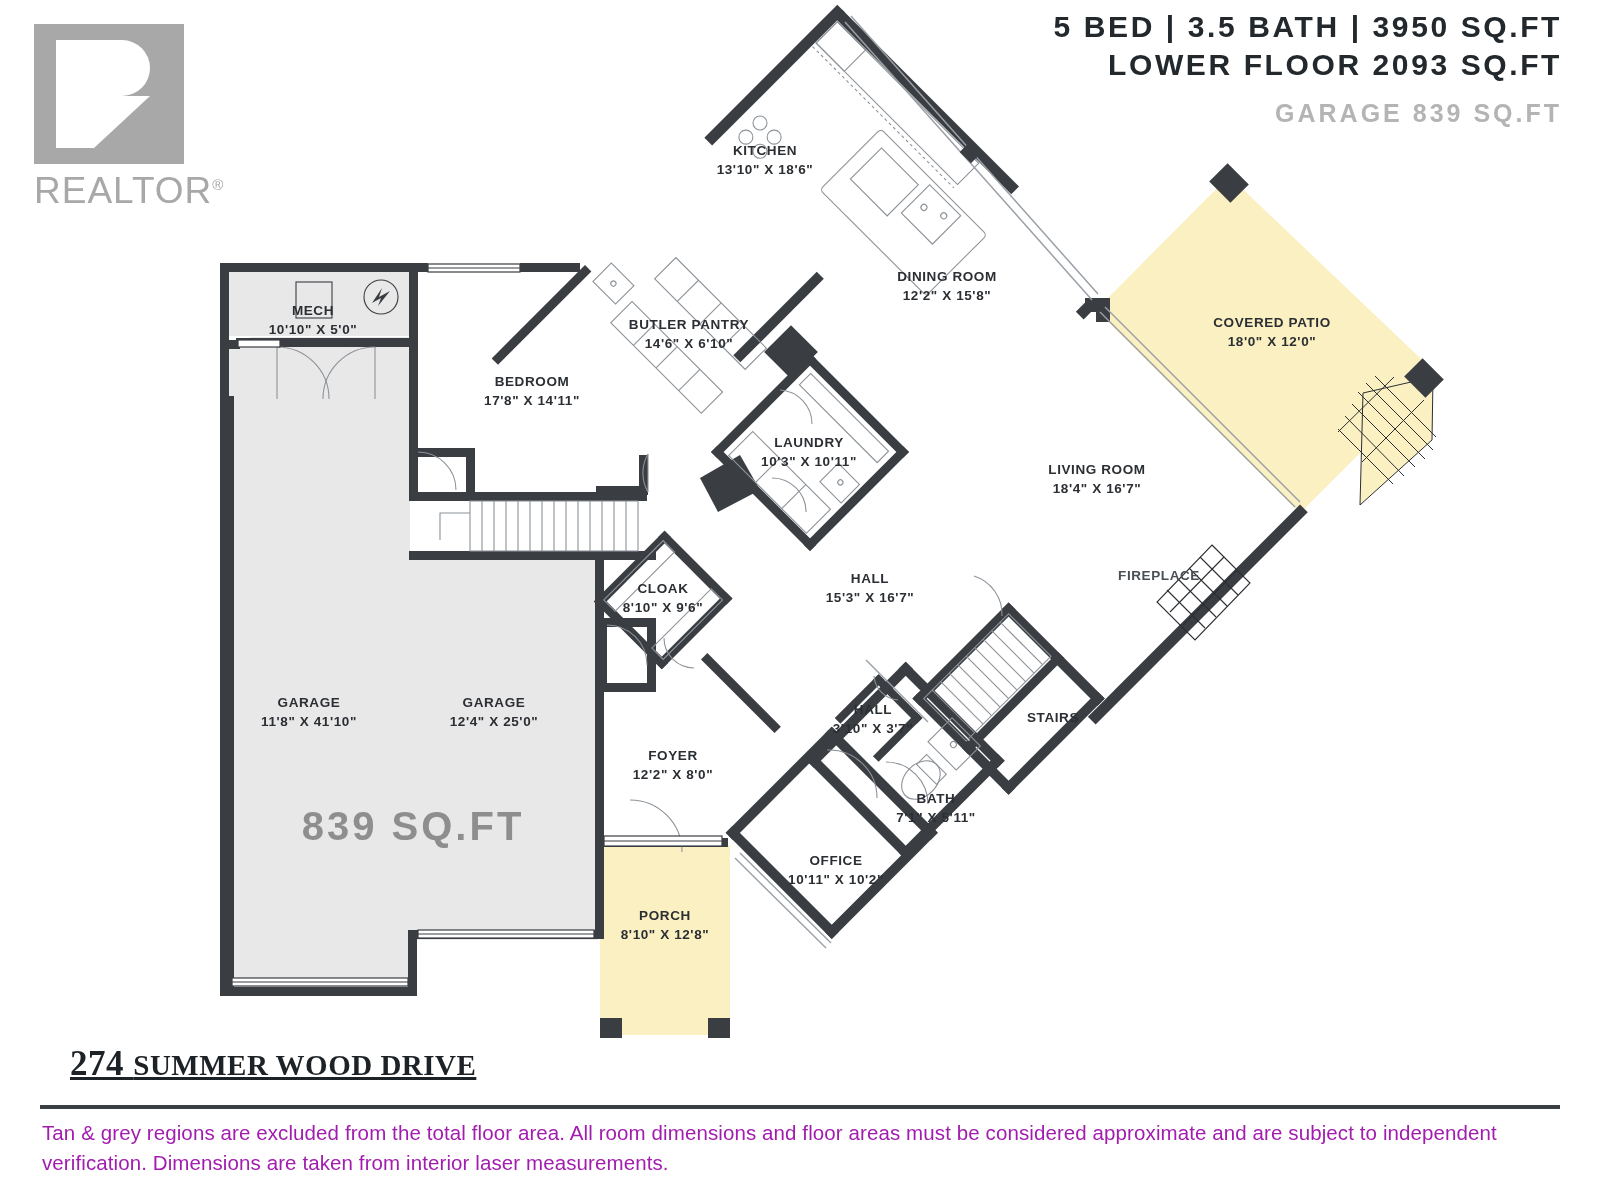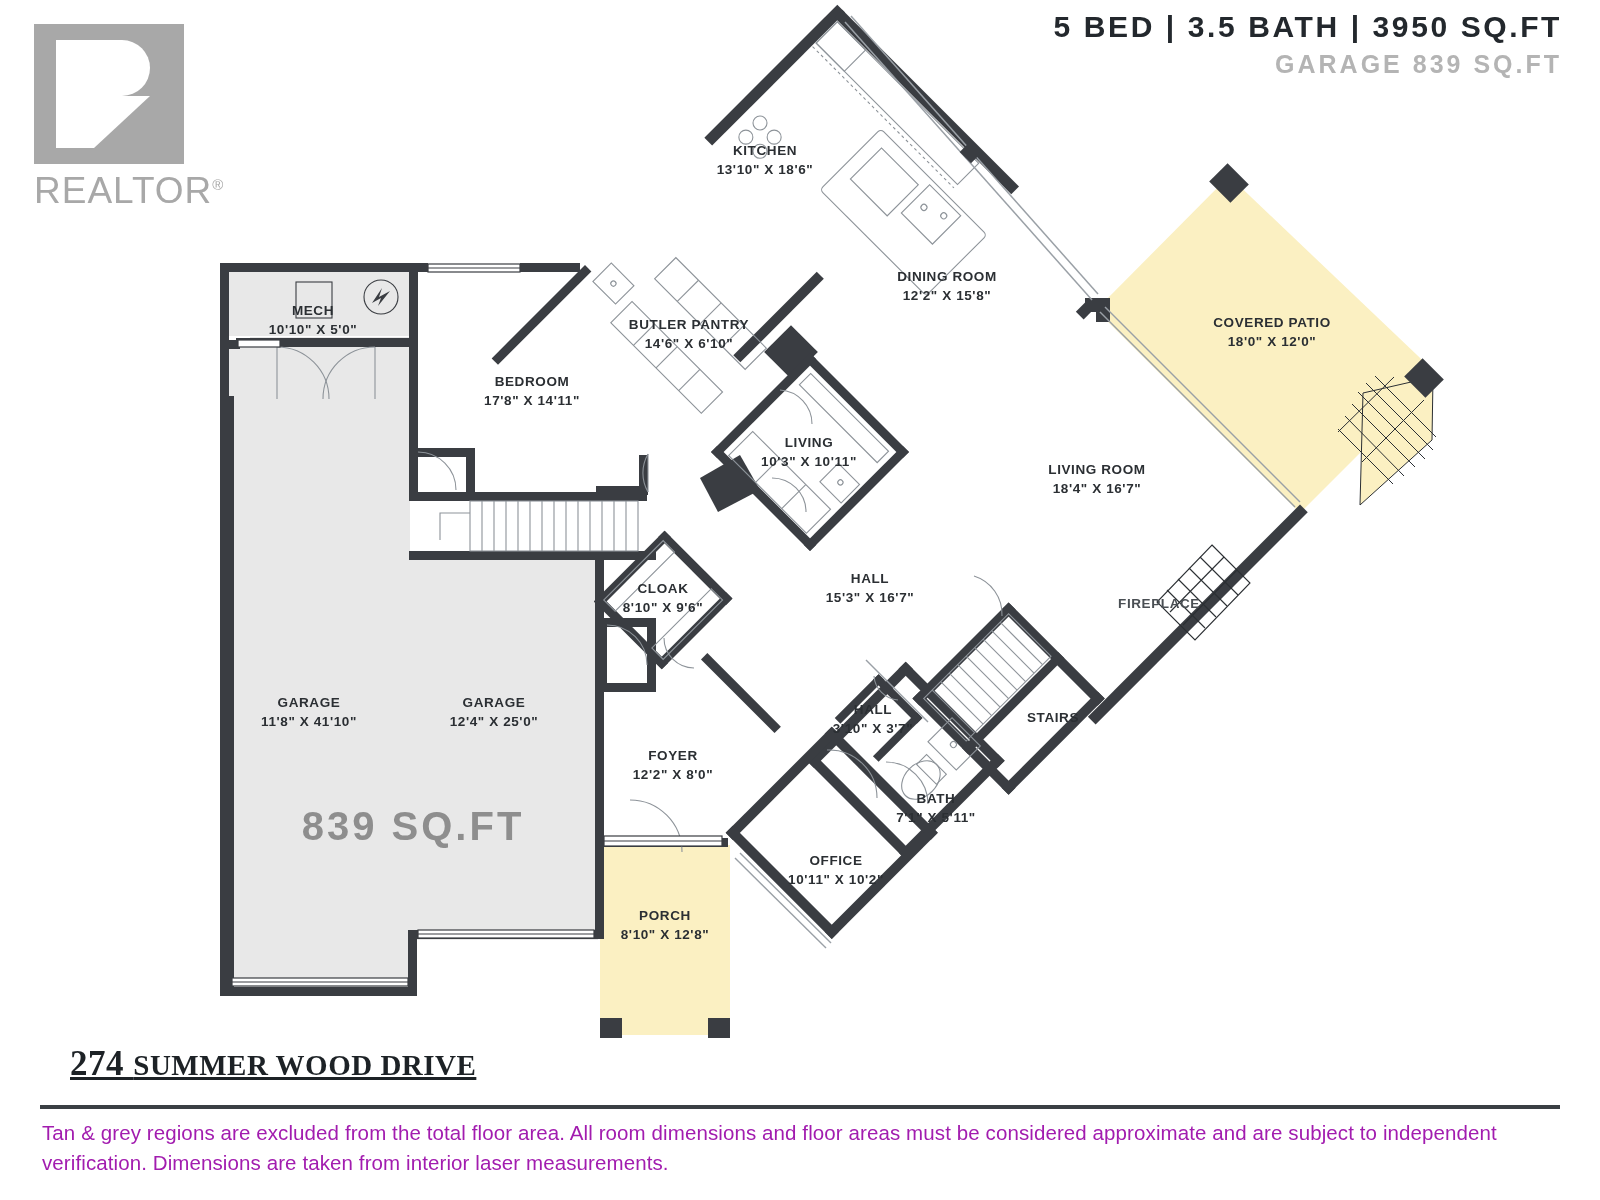--- a/index.html
+++ b/index.html
@@ -41,37 +41,37 @@
   .stat-line-1{
     font-size:30px;font-weight:bold;letter-spacing:2.6px;color:#23282d;
     white-space:nowrap;line-height:1.28;
   }
   .stat-line-2{
     font-size:30px;font-weight:bold;letter-spacing:2.6px;color:#23282d;
     white-space:nowrap;line-height:1.28;
   }
   .stat-line-3{
     font-size:25px;font-weight:bold;letter-spacing:3px;color:#b4b4b4;
-    white-space:nowrap;line-height:1.3;margin-top:2px;
+    white-space:nowrap;line-height:1.3;margin-top:12px;
   }
 
   
   #plan-wrap{position:absolute;left:0;top:0;width:1388px;height:1060px;}
   #plan-svg{position:absolute;left:0;top:0;}
 
   
   .room-label{
     position:absolute;text-align:center;color:#2b2f33;
     font-size:13.5px;letter-spacing:0.6px;line-height:1.42;
     white-space:nowrap;transform:translate(-50%,-50%);
     pointer-events:none;
   }
   .room-label .nm{display:block;font-weight:600;}
   .room-label .dim{display:block;font-weight:600;}
-  .label-lite{color:#4a4f54;font-weight:600;margin-top:28px;}
+  .label-lite{color:#4a4f54;font-weight:600;}
 
   #garage-area-text{
     position:absolute;left:413px;top:826px;transform:translate(-50%,-50%);
     font-size:40px;font-weight:bold;letter-spacing:3px;color:#8e8e8e;
     white-space:nowrap;
   }
 
   
   #addr-title{
     position:absolute;left:70px;top:1044px;
@@ -97,20 +97,21 @@
   <div id="realtor-mark">
     <div class="bar"></div>
     <div class="bowl"></div>
     <div class="leg"></div>
   </div>
   <div id="realtor-word"><span>REALTOR</span><sup>®</sup></div>
 </div>
 
 <div id="header-stats">
   <div class="stat-line-1">5 BED | 3.5 BATH | 3950 SQ.FT</div>
+  <div class="stat-line-2">LOWER FLOOR 2093 SQ.FT</div>
   <div class="stat-line-3">GARAGE 839 SQ.FT</div>
 </div>
 
 <div id="plan-wrap">
 <svg id="plan-svg" width="1600" height="1060" viewBox="0 0 1600 1060">
   <defs>
     <pattern id="hatch" width="10" height="10" patternUnits="userSpaceOnUse" patternTransform="rotate(45)">
       <line x1="0" y1="0" x2="0" y2="10" stroke="#2b2f33" stroke-width="1.1"></line>
     </pattern>
   </defs>
@@ -431,21 +432,21 @@
 </div>
 <div class="room-label" style="left:313px;top:320px">
   <span class="nm">MECH</span>
   <span class="dim">10'10" X 5'0"</span>
 </div>
 <div class="room-label" style="left:532px;top:391px">
   <span class="nm">BEDROOM</span>
   <span class="dim">17'8" X 14'11"</span>
 </div>
 <div class="room-label" style="left:809px;top:452px">
-  <span class="nm">LIVING</span>
+  <span class="nm">LAUNDRY</span>
   <span class="dim">10'3" X 10'11"</span>
 </div>
 <div class="room-label" style="left:1097px;top:479px">
   <span class="nm">LIVING ROOM</span>
   <span class="dim">18'4" X 16'7"</span>
 </div>
 <div class="room-label label-lite" style="left:1159px;top:576px">
   <span class="nm">FIREPLACE</span>
 </div>
 <div class="room-label" style="left:870px;top:588px">

